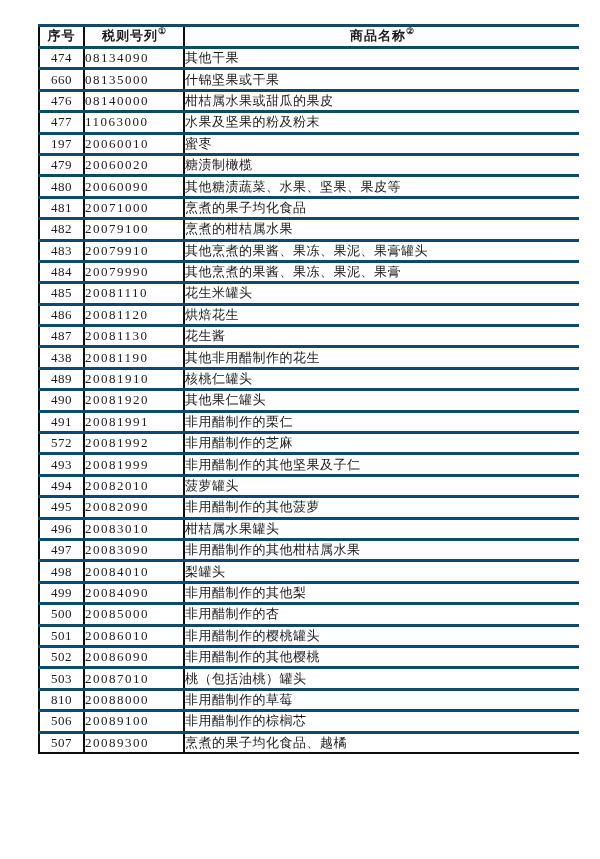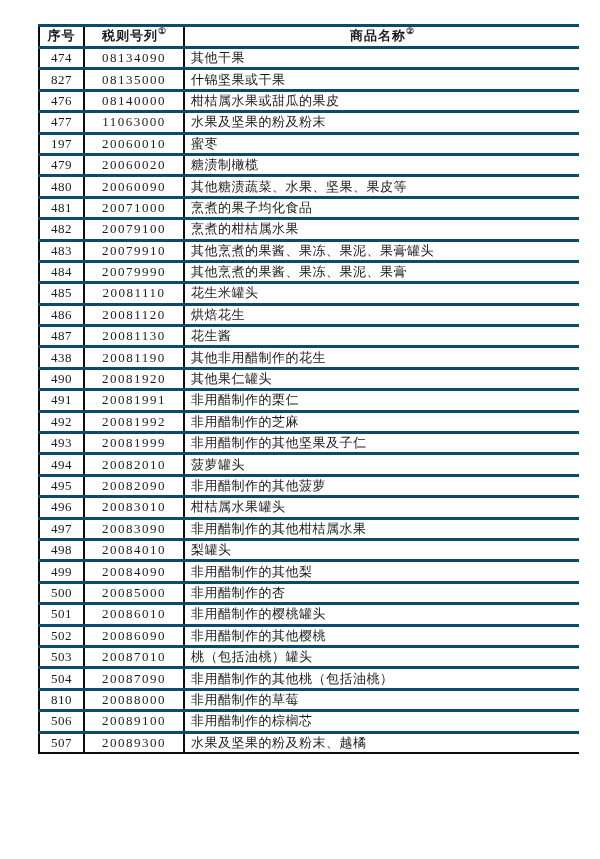--- a/index.html
+++ b/index.html
@@ -48,22 +48,22 @@
     letter-spacing: 1px;
   }
   thead th sup {
     font-size: 9px;
     letter-spacing: 0;
     position: relative;
     top: -1px;
   }
   td { height: 21.4px; font-size: 13px; }
   td.no   { text-align: center; letter-spacing: 0.5px; }
-  td.code { text-align: center; letter-spacing: 1.5px; }
-  td.name { text-align: left; padding-left: 6px; letter-spacing: 0.5px; }
+  td.code { letter-spacing: 1.5px; }
+  td.name { text-align: left; letter-spacing: 0.5px; }
 </style>
 </head>
 <body>
 
 <div class="page">
   <table class="tariff">
     <colgroup>
       <col class="c-no">
       <col class="c-code">
       <col class="c-name">
@@ -76,21 +76,21 @@
       </tr>
     </thead>
     <tbody id="table-body">
     <tr>
       <td class="no">474</td>
       <td class="code">08134090</td>
       <td class="name">其他干果</td>
     </tr>
 
     <tr>
-      <td class="no">827</td>
+      <td class="no">660</td>
       <td class="code">08135000</td>
       <td class="name">什锦坚果或干果</td>
     </tr>
 
     <tr>
       <td class="no">476</td>
       <td class="code">08140000</td>
       <td class="name">柑桔属水果或甜瓜的果皮</td>
     </tr>
 
@@ -159,35 +159,40 @@
       <td class="code">20081130</td>
       <td class="name">花生酱</td>
     </tr>
 
     <tr>
       <td class="no">438</td>
       <td class="code">20081190</td>
       <td class="name">其他非用醋制作的花生</td>
     </tr>
 
+    <tr>
+      <td class="no">489</td>
+      <td class="code">20081910</td>
+      <td class="name">核桃仁罐头</td>
+    </tr>
 
     <tr>
       <td class="no">490</td>
       <td class="code">20081920</td>
       <td class="name">其他果仁罐头</td>
     </tr>
 
     <tr>
       <td class="no">491</td>
       <td class="code">20081991</td>
       <td class="name">非用醋制作的栗仁</td>
     </tr>
 
     <tr>
-      <td class="no">492</td>
+      <td class="no">572</td>
       <td class="code">20081992</td>
       <td class="name">非用醋制作的芝麻</td>
     </tr>
 
     <tr>
       <td class="no">493</td>
       <td class="code">20081999</td>
       <td class="name">非用醋制作的其他坚果及子仁</td>
     </tr>
 
@@ -244,39 +249,34 @@
       <td class="code">20086090</td>
       <td class="name">非用醋制作的其他樱桃</td>
     </tr>
 
     <tr>
       <td class="no">503</td>
       <td class="code">20087010</td>
       <td class="name">桃（包括油桃）罐头</td>
     </tr>
 
-    <tr>
-      <td class="no">504</td>
-      <td class="code">20087090</td>
-      <td class="name">非用醋制作的其他桃（包括油桃）</td>
-    </tr>
 
     <tr>
       <td class="no">810</td>
       <td class="code">20088000</td>
       <td class="name">非用醋制作的草莓</td>
     </tr>
 
     <tr>
       <td class="no">506</td>
       <td class="code">20089100</td>
       <td class="name">非用醋制作的棕榈芯</td>
     </tr>
 
     <tr class="last">
       <td class="no">507</td>
       <td class="code">20089300</td>
-      <td class="name">水果及坚果的粉及粉末、越橘</td>
+      <td class="name">烹煮的果子均化食品、越橘</td>
     </tr>
   </tbody>
   </table>
 
 </div>
 
 </body></html>

